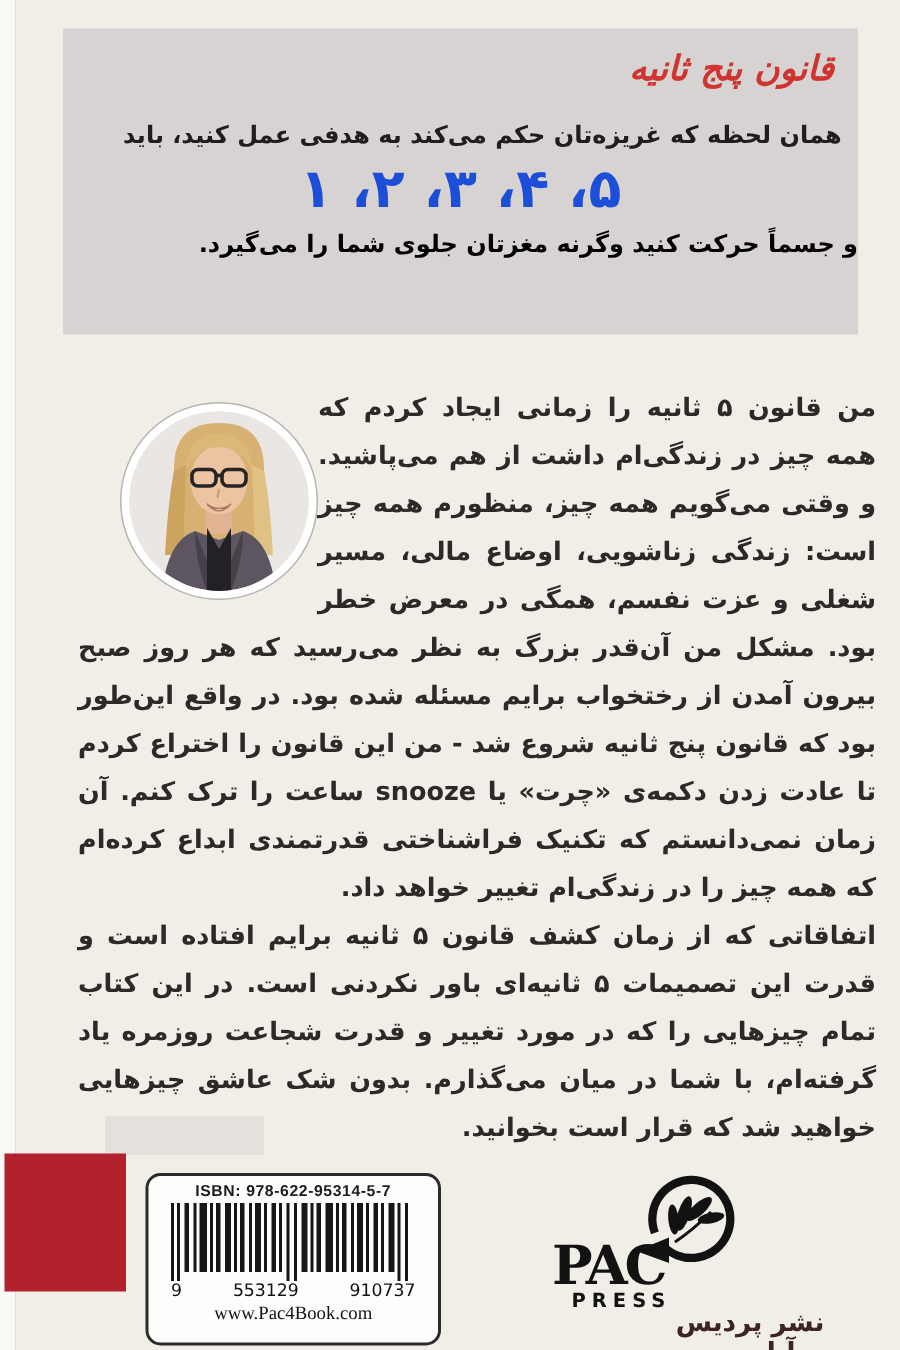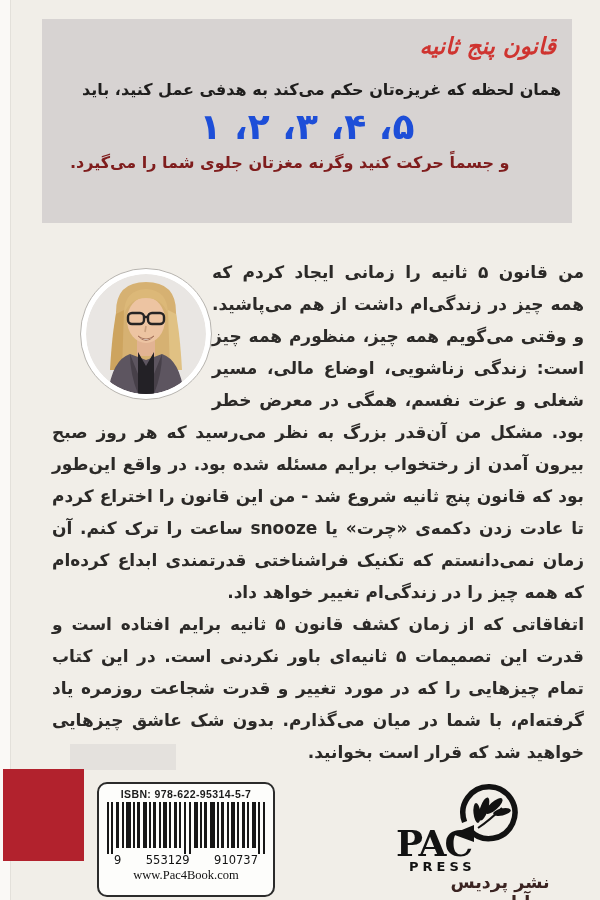--- a/index.html
+++ b/index.html
@@ -28,22 +28,22 @@
   }
   .quote-line1 {
     margin-top:21px; text-align:left; padding-left:40px;
     font-size:16px; font-weight:bold; color:#1f1e1d;
   }
   .quote-countdown {
     margin-top:7px; text-align:center;
     font-size:36px; font-weight:bold; color:#1d4ed8; letter-spacing:2px;
   }
   .quote-line2 {
-    margin-top:6px; text-align:left; padding-left:28px;
-    font-size:16px; font-weight:bold; color:#7f1d1d;
+    margin-top:6px; text-align:right; padding-left:56px;
+    font-size:16px; font-weight:bold; color:#000000;
   }
   
   .body-text {
     position:absolute; left:52px; top:256px; width:532px;
     direction:rtl; text-align:justify;
     font-size:17px; line-height:32px; font-weight:bold; color:#2c2a28;
   }
   .body-text p { margin:0; }
   .photo-float {
     float:left; width:178px; height:158px;
@@ -57,39 +57,39 @@
   .photo-ring svg { display:block; border-radius:50%; }
   
   .scan-shade {
     position:absolute; left:70px; top:744px; width:106px; height:26px;
     background:#dcd8d5; opacity:.6;
   }
   .red-block {
     position:absolute; left:3px; top:769px; width:81px; height:92px;
   }
   .barcode-box {
-    position:absolute; left:97px; top:782px; width:178px; height:115px;
+    position:absolute; left:97px; top:782px; width:197px; height:115px;
     background:#fdfdfb; border:2px solid #2b2b2b; border-radius:10px;
     padding:4px 7px 3px 7px; text-align:center;
   }
   .isbn-line {
     font-size:10.5px; font-weight:bold; color:#1c1c1c; letter-spacing:.4px;
     font-family:"Liberation Sans", sans-serif;
   }
   .barcode-svg { display:block; margin:2px auto 0 auto; }
   .barcode-digits {
     display:flex; justify-content:space-between; padding:0 8px;
     font-size:11.5px; color:#111; margin-top:-1px;
     font-family:"DejaVu Sans", sans-serif;
   }
   .barcode-url {
     font-size:12.5px; color:#111; margin-top:1px;
     font-family:"Liberation Serif", serif;
   }
-  .press-logo { position:absolute; left:368px; top:780px;margin-left:28px; }
+  .press-logo { position:absolute; left:368px; top:780px; }
   .press-wordmark {
     font-family:"DejaVu Serif", serif; font-weight:bold;
   }
   .publisher-name {
     position:absolute; left:420px; top:872px; width:160px;
     direction:rtl; text-align:center;
     font-size:17.5px; font-weight:bold; color:#3b2422;
   }
 </style>
 </head>

